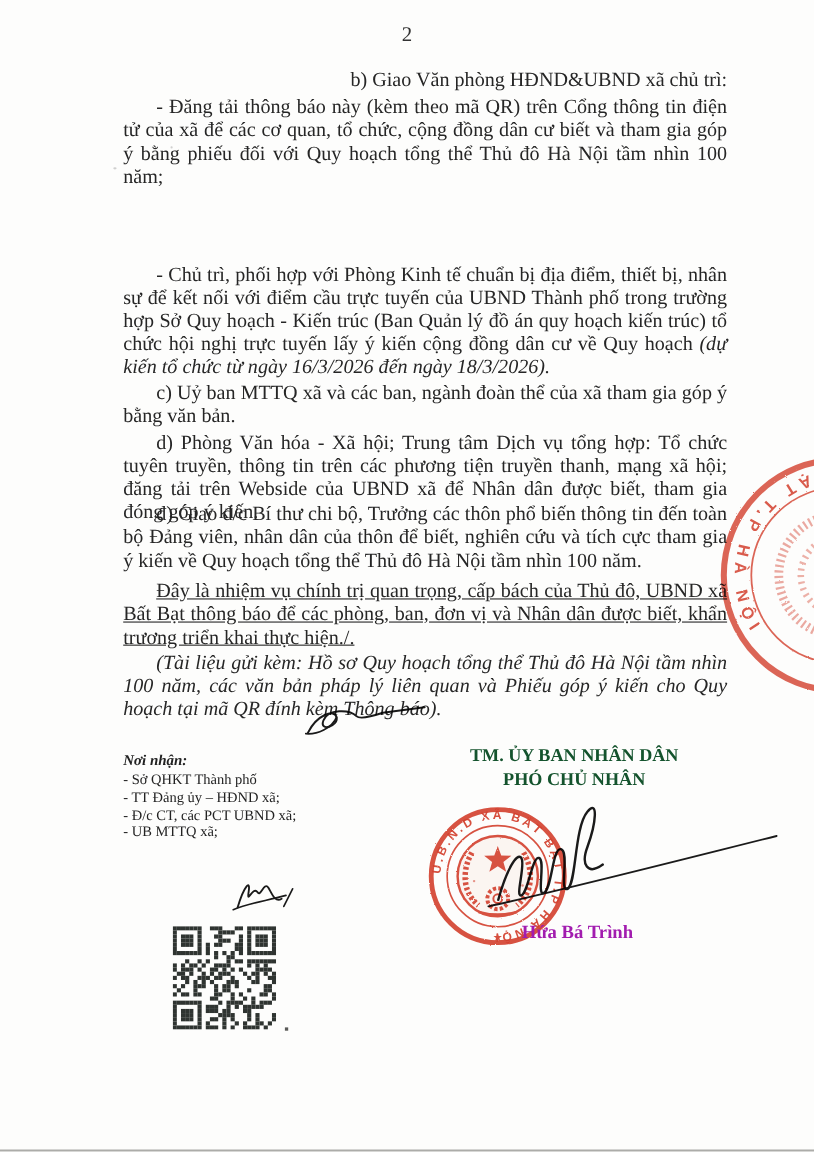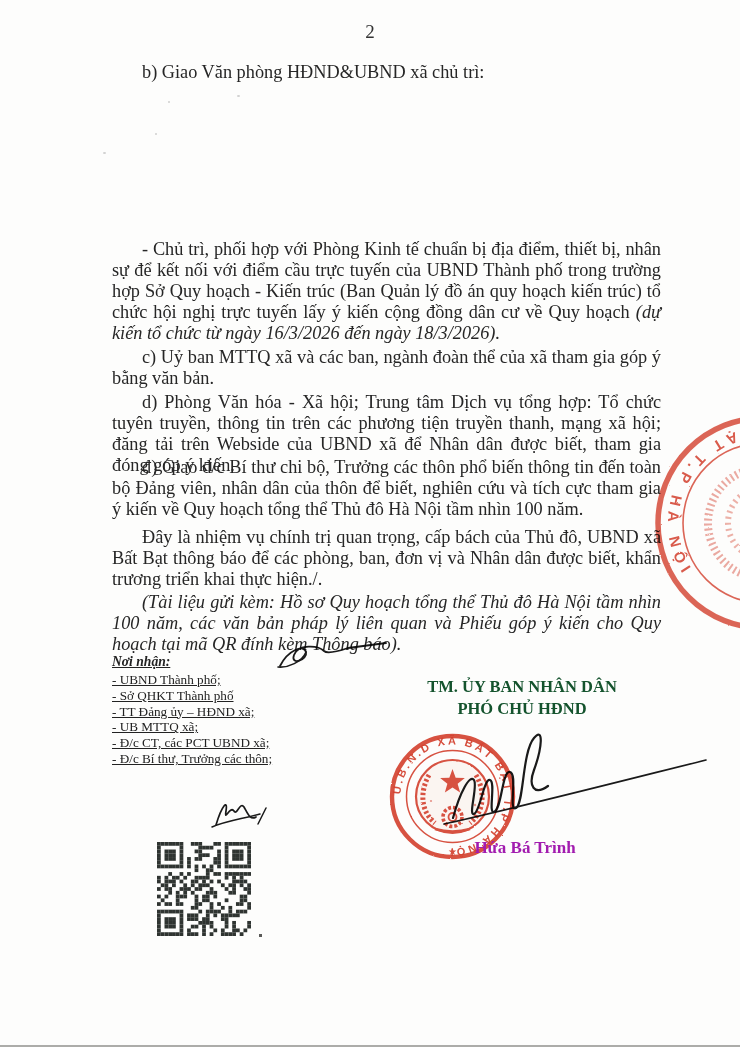--- a/index.html
+++ b/index.html
@@ -15,41 +15,41 @@
   .page-number{
     position:absolute;top:21px;left:0;right:0;
     text-align:center;font-size:19px;color:#333;
   }
   .para{
     position:absolute;left:112px;width:549px;
     font-size:18.3px;line-height:21px;
     text-align:justify;text-indent:30px;
     margin:0;color:#262626;
   }
-  .p-b{top:62px;text-align:left;}
+  .p-b{top:62px;text-align:right;}
   .p-dang{top:87px;}
   .p-ket{top:152px;}
   .p-chu{top:239px;}
   .p-c{top:347px;}
   .p-d{top:392px;}
   .p-dd{top:457px;font-family:Liberation Serif, serif;}
-  .p-day{top:527px;}
+  .p-day{top:527px;text-decoration:underline;}
   .p-tl{top:592px;font-style:italic;}
   .ital{font-style:italic;}
   .sign-header{
     position:absolute;left:391px;top:676px;width:262px;
     text-align:center;font-weight:bold;font-size:16.5px;line-height:22px;
     color:#14532d;
   }
   .signer-name{
     position:absolute;left:425px;top:838px;width:200px;
     text-align:center;font-weight:bold;font-size:17px;color:#a21caf;
   }
   .recipients{
-    position:absolute;left:112px;top:654px;width:260px;color:#222;text-decoration:underline;
+    position:absolute;left:112px;top:683px;width:260px;color:#222;
   }
   .recipients .head{
     font-weight:bold;font-style:italic;font-size:13.6px;margin:0 0 2px 0;
   }
   .recipients ul{
     list-style:none;margin:0;padding:0;
     font-size:13.2px;line-height:15.8px;
   }
   .seal-svg,.edge-seal-svg{
     position:absolute;mix-blend-mode:multiply;
@@ -78,46 +78,45 @@
   }
 </style>
 </head>
 <body>
 
 <div class="page">
 
   <div class="page-number">2</div>
 
   <p class="para p-b">b) Giao Văn phòng HĐND&amp;UBND xã chủ trì:</p>
+  <p class="para p-dang">- Đăng tải thông báo này (kèm theo mã QR) trên Cổng thông tin điện tử của xã để các cơ quan, tổ chức, cộng đồng dân cư biết và tham gia góp ý bằng phiếu đối với Quy hoạch tổng thể Thủ đô Hà Nội tầm nhìn 100 năm;</p>
   <p class="para p-chu"><span>- Chủ trì, phối hợp với Phòng Kinh tế chuẩn bị địa điểm, thiết bị, nhân sự để kết nối với điểm cầu trực tuyến của UBND Thành phố trong trường hợp Sở Quy hoạch - Kiến trúc (Ban Quản lý đồ án quy hoạch kiến trúc) tổ chức hội nghị trực tuyến lấy ý kiến cộng đồng dân cư về Quy hoạch </span><span class="ital">(dự kiến tổ chức từ ngày 16/3/2026 đến ngày 18/3/2026).</span></p>
   <p class="para p-d">d) Phòng Văn hóa - Xã hội; Trung tâm Dịch vụ tổng hợp: Tổ chức tuyên truyền, thông tin trên các phương tiện truyền thanh, mạng xã hội; đăng tải trên Webside của UBND xã để Nhân dân được biết, tham gia đóng góp ý kiến.</p>
   <p class="para p-c">c) Uỷ ban MTTQ xã và các ban, ngành đoàn thể của xã tham gia góp ý bằng văn bản.</p>
   <p class="para p-dd">đ) Giao đ/c Bí thư chi bộ, Trưởng các thôn phổ biến thông tin đến toàn bộ Đảng viên, nhân dân của thôn để biết, nghiên cứu và tích cực tham gia ý kiến về Quy hoạch tổng thể Thủ đô Hà Nội tầm nhìn 100 năm.</p>
   <p class="para p-day">Đây là nhiệm vụ chính trị quan trọng, cấp bách của Thủ đô, UBND xã Bất Bạt thông báo để các phòng, ban, đơn vị và Nhân dân được biết, khẩn trương triển khai thực hiện./.</p>
   <p class="para p-tl">(Tài liệu gửi kèm: Hồ sơ Quy hoạch tổng thể Thủ đô Hà Nội tầm nhìn 100 năm, các văn bản pháp lý liên quan và Phiếu góp ý kiến cho Quy hoạch tại mã QR đính kèm Thông báo).</p>
 
   <svg class="flourish-svg" width="120" height="34" viewBox="0 0 120 34">
     <path d="M 8 26 C 16 10 32 4 34 12 C 36 20 18 26 22 15 C 26 4 46 5 52 11 C 55 14 64 12 76 8 L 114 3" fill="none" stroke="#1a1a1a" stroke-width="1.8" stroke-linecap="round"></path>
     <path d="M 34 12 C 30 22 16 28 6 27" fill="none" stroke="#1a1a1a" stroke-width="1.6" stroke-linecap="round"></path>
   </svg>
 
   <div class="sign-header">
     <div>TM. ỦY BAN NHÂN DÂN</div>
-    <div>PHÓ CHỦ HĐND</div>
+    <div>PHÓ CHỦ NHÂN</div>
   </div>
 
   <div class="recipients">
     <p class="head">Nơi nhận:</p>
     <ul>
-      <li>- UBND Thành phố;</li>
       <li>- Sở QHKT Thành phố</li>
       <li>- TT Đảng ủy – HĐND xã;</li>
+      <li>- Đ/c CT, các PCT UBND xã;</li>
       <li>- UB MTTQ xã;</li>
-      <li>- Đ/c CT, các PCT UBND xã;</li>
-      <li>- Đ/c Bí thư, Trưởng các thôn;</li>
     </ul>
   </div>
 
   <svg class="initials-svg" width="64" height="34" viewBox="0 0 64 34">
     <path d="M 10 28 C 16 8 22 2 20 14 C 18 26 24 8 28 14 C 31 19 34 4 38 10 C 41 15 44 24 50 20" fill="none" stroke="#1a1a1a" stroke-width="1.7" stroke-linecap="round"></path>
     <path d="M 6 30 C 20 24 36 22 54 17 M 52 27 L 60 11" fill="none" stroke="#1a1a1a" stroke-width="1.5" stroke-linecap="round"></path>
   </svg>
 
   <svg class="seal-svg" width="131" height="131" viewBox="0 0 131 131">
     <defs>

